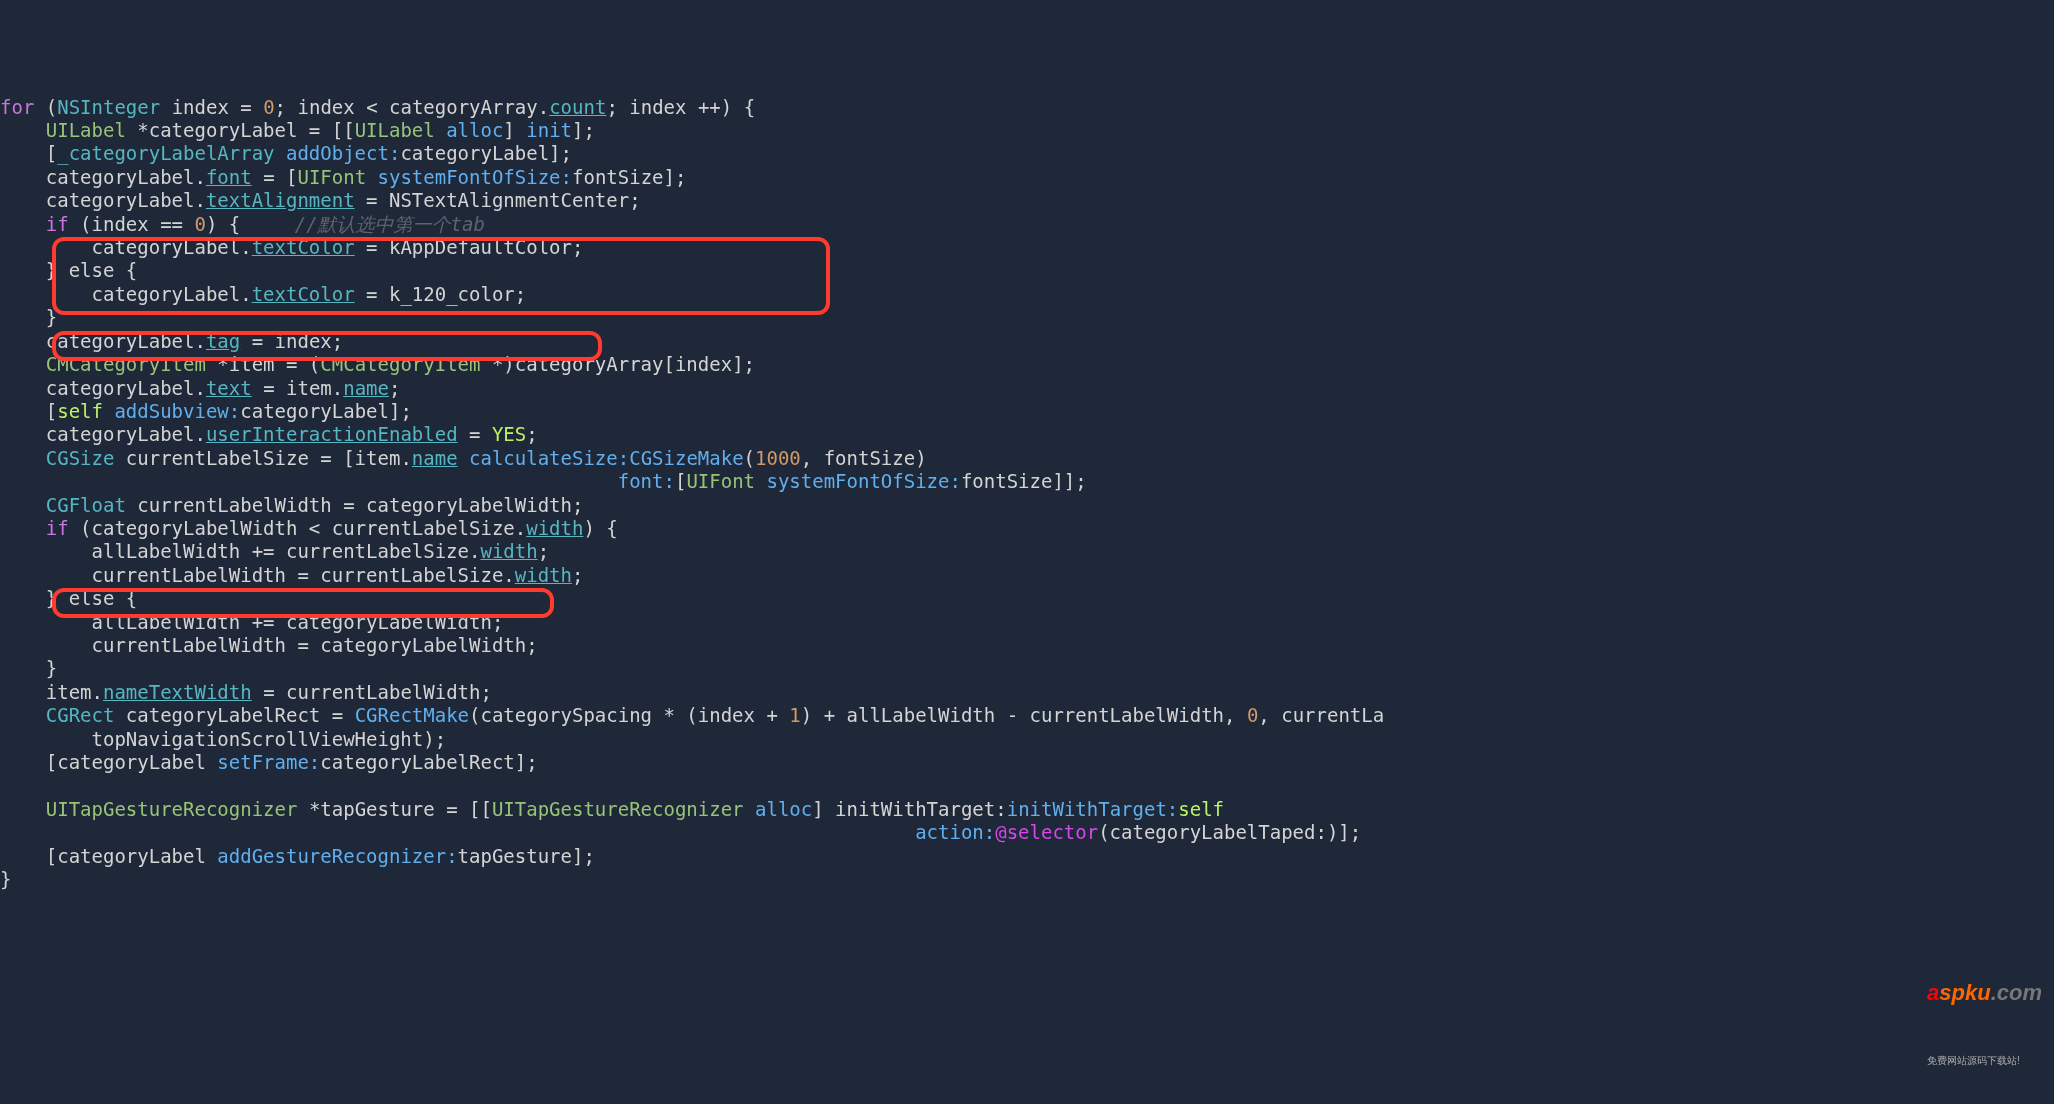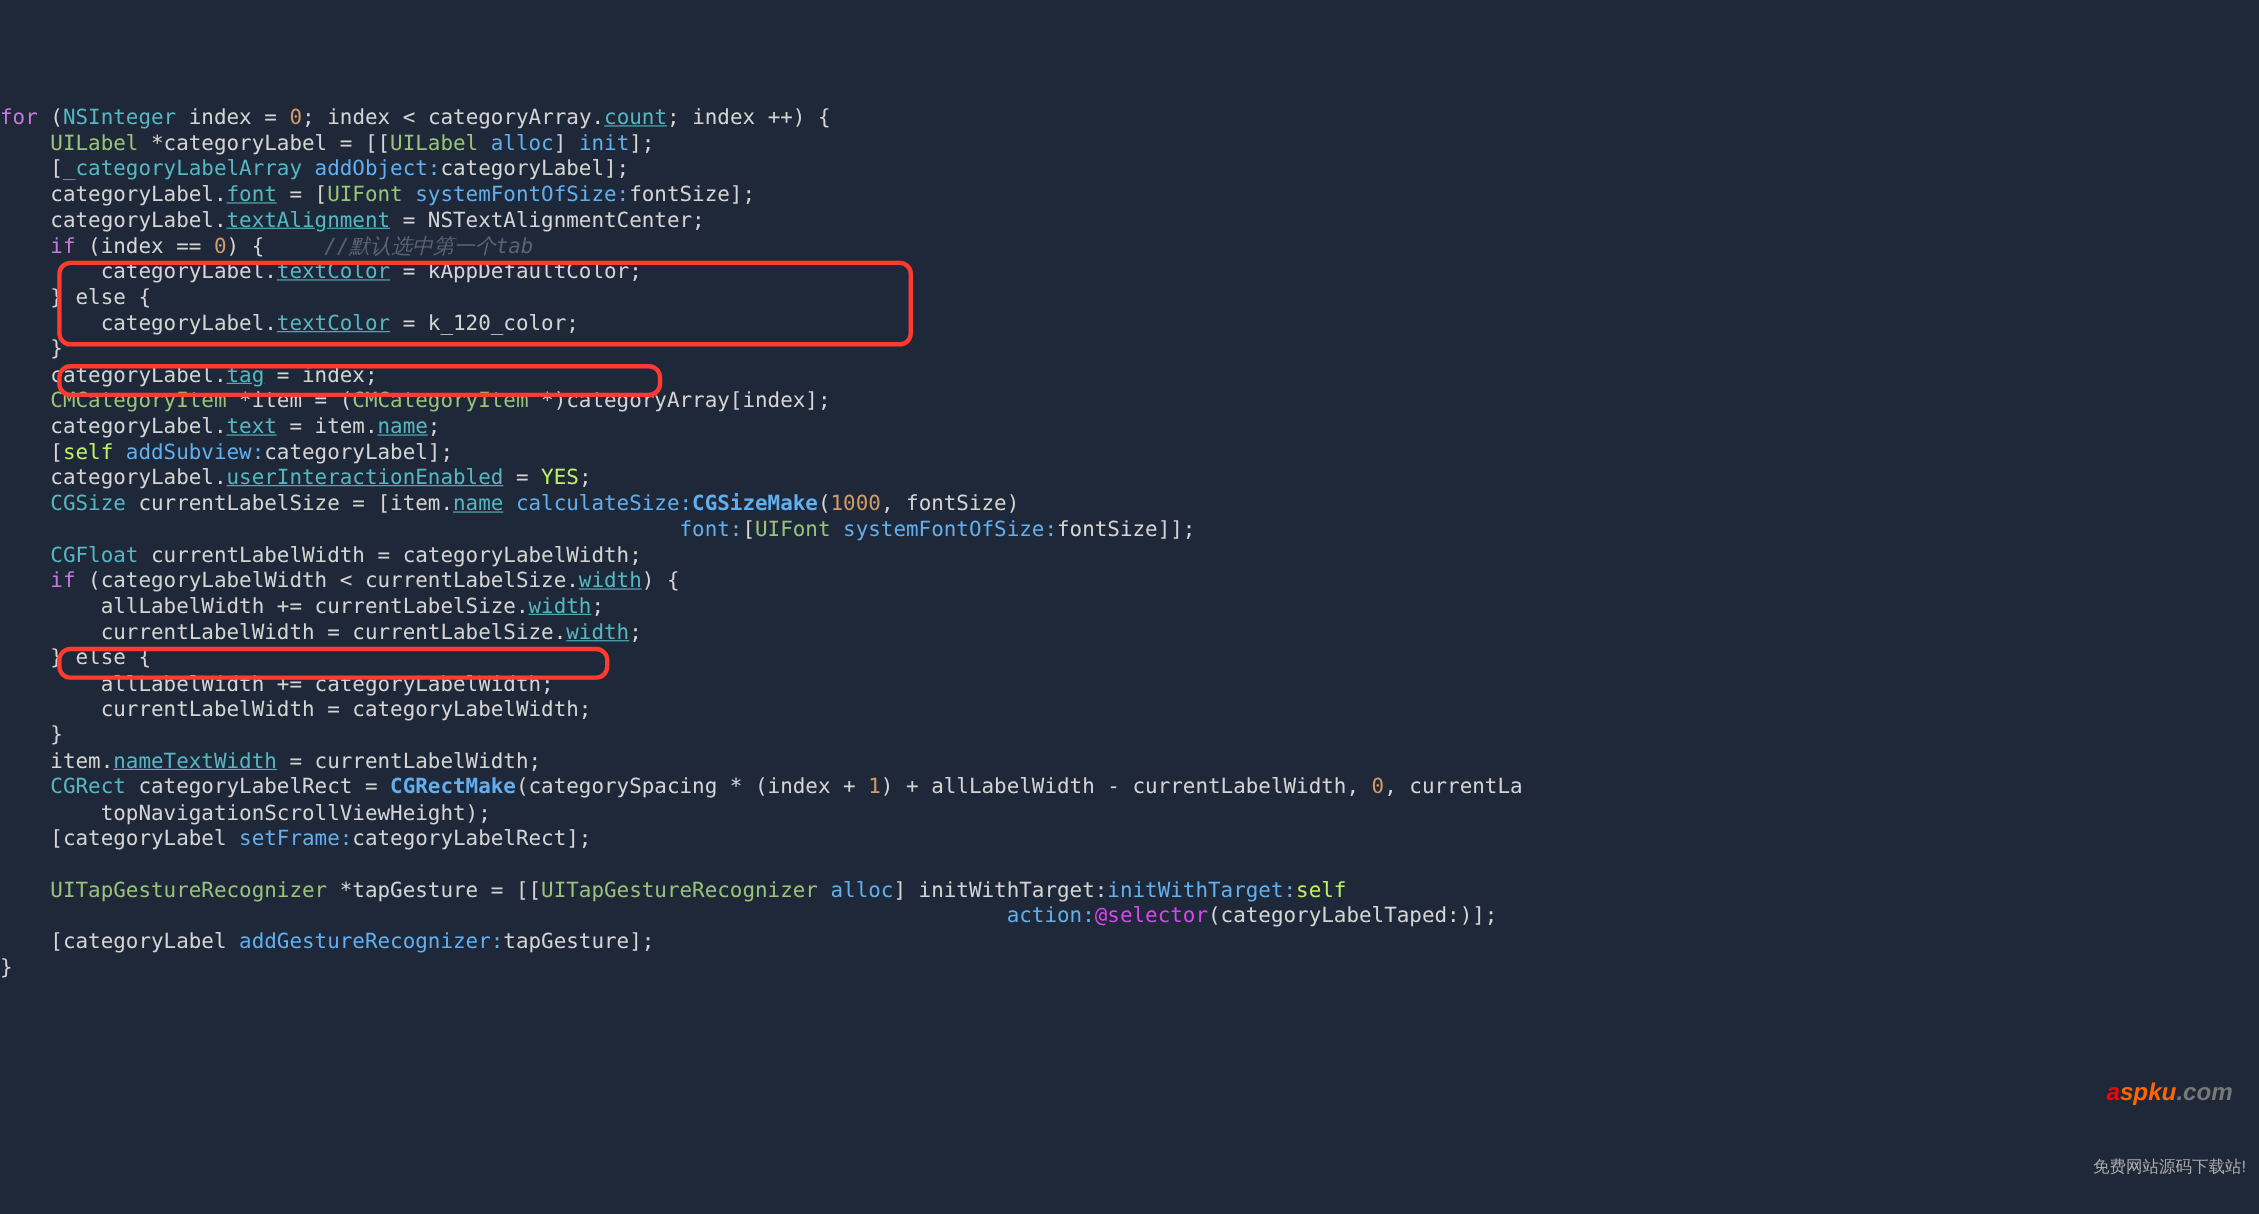--- a/index.html
+++ b/index.html
@@ -9,21 +9,21 @@
   font-size: 19px;
   line-height: 23.4px;
   color: #d4d4d4;
   white-space: pre;
   overflow: hidden;
   padding: 2px 0;
 }
 pre { margin: 0; }
 .kw { color: #c678dd; }
 .type { color: #56b6c2; }
-.func { color: #61afef; font-weight: bold; }
+.func { color: #61afef; }
 .msg { color: #61afef; }
 .prop { color: #56b6c2; text-decoration: underline; }
 .num { color: #d19a66; }
 .const { color: #bef264; }
 .cmt { color: #5c6370; font-style: italic; margin-left: 43px; }
 .cls { color: #98c379; }
 .str { color: #56b6c2; }
 .sel { color: #d946ef; text-align: center; }
 
 .hlbox1, .hlbox2, .hlbox3 {
@@ -31,29 +31,29 @@
   border: 4px solid #ff3b30;
   border-radius: 12px;
   pointer-events: none;
   box-sizing: border-box;
 }
 
 .watermark {
   position: absolute;
   right: 12px;
   bottom: 8px;
-  text-align: center;
+  text-align: left;
   font-family: Arial, sans-serif;
   pointer-events: none;
 }
 .watermark .line1 { font-size: 22px; font-weight: bold; font-style: italic; }
 .watermark .line1 .a { color: #ff0000; }
 .watermark .line1 .b { color: #ff6600; }
 .watermark .line1 .c { color: #777; }
-.watermark .line2 { font-size: 15px; color: #aaa; margin-top: -2px; }
+.watermark .line2 { font-size: 10px; color: #aaa; margin-top: -2px; }
 </style>
 </head>
 <body>
 
 
 
 <pre><span><span class="kw">for</span> (<span class="type">NSInteger</span> <span>index</span> = <span class="num">0</span>; <span>index &lt; categoryArray.</span><span class="prop">count</span><span>; index ++) {</span></span>
 <span>    <span class="cls">UILabel</span><span> *categoryLabel = [[</span><span class="cls">UILabel</span> <span class="msg">alloc</span>]<span class="msg"> init</span><span>];</span></span>
 <span>    [<span class="str">_categoryLabelArray</span><span class="msg"> addObject:</span><span>categoryLabel];</span></span>
 <span>    <span>categoryLabel.</span><span class="prop">font</span><span> = [</span><span class="cls">UIFont</span><span class="msg"> systemFontOfSize:</span><span>fontSize];</span></span>

